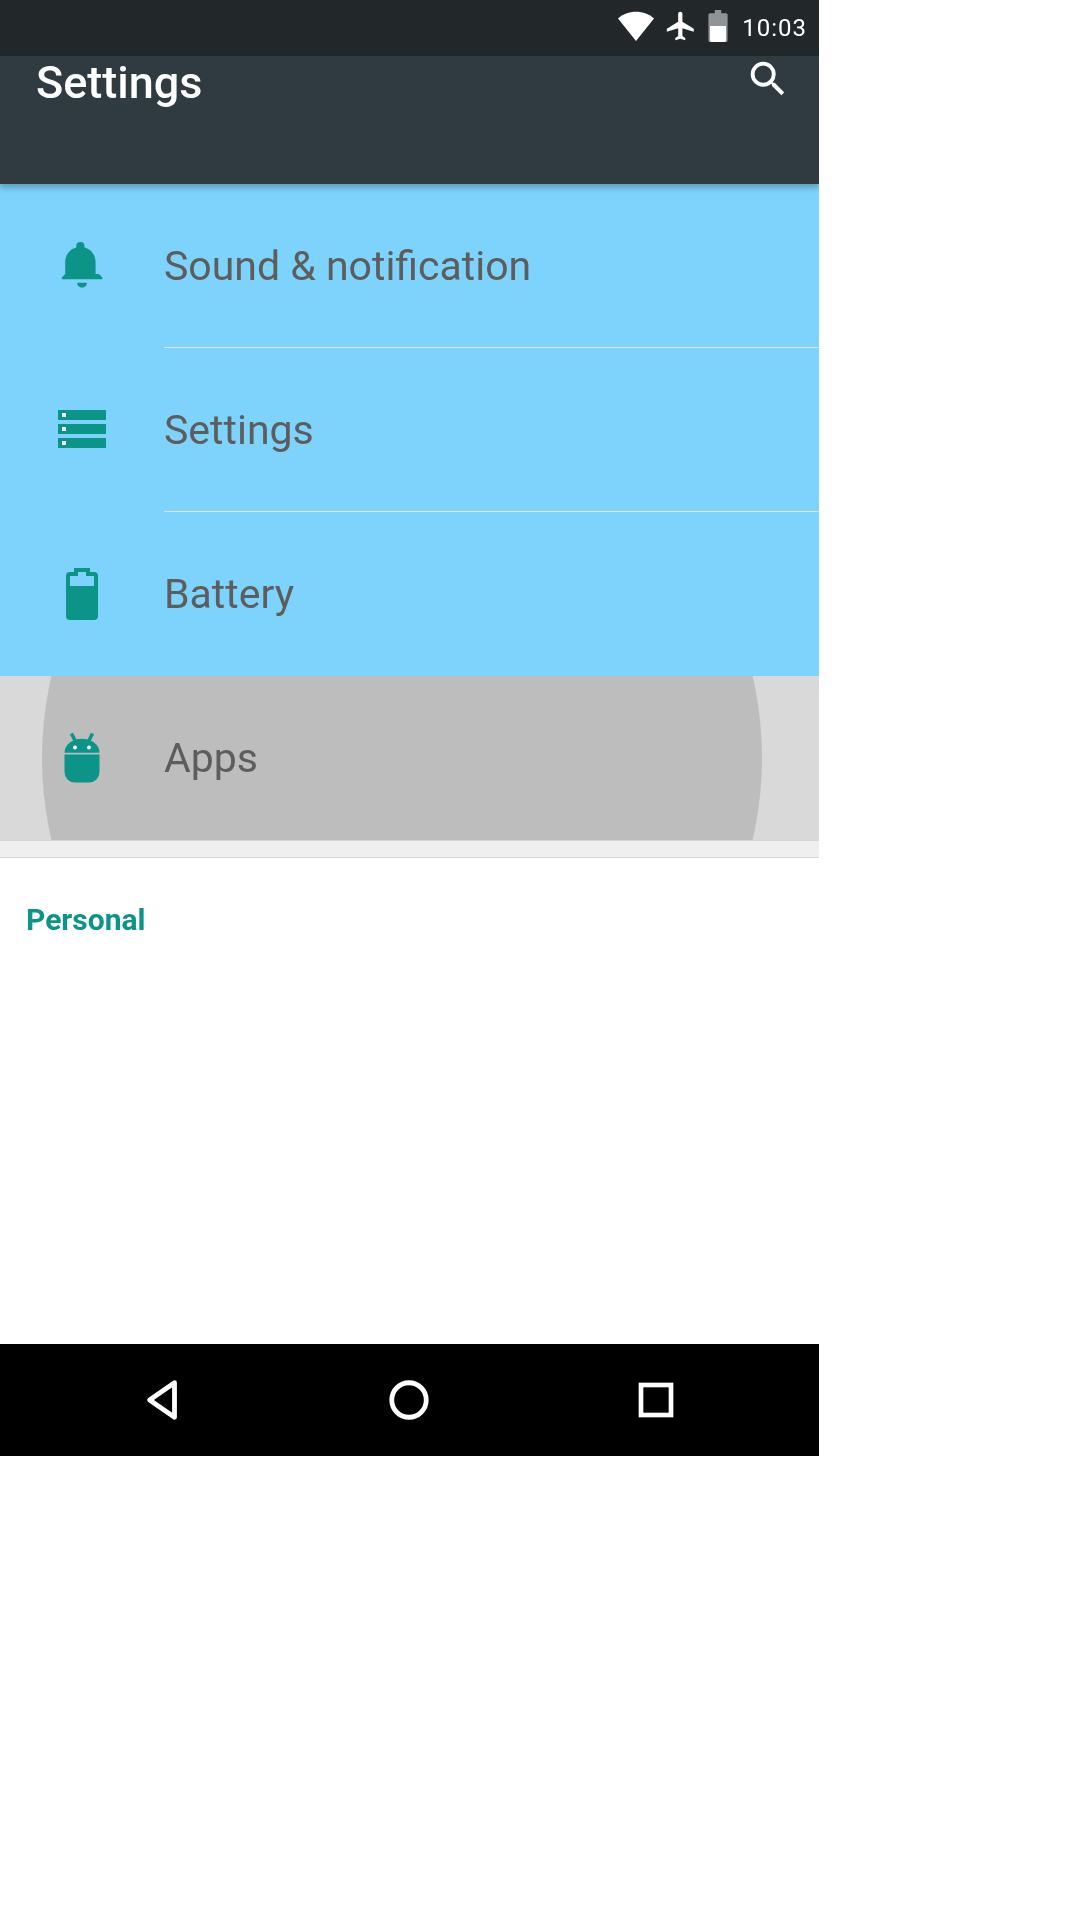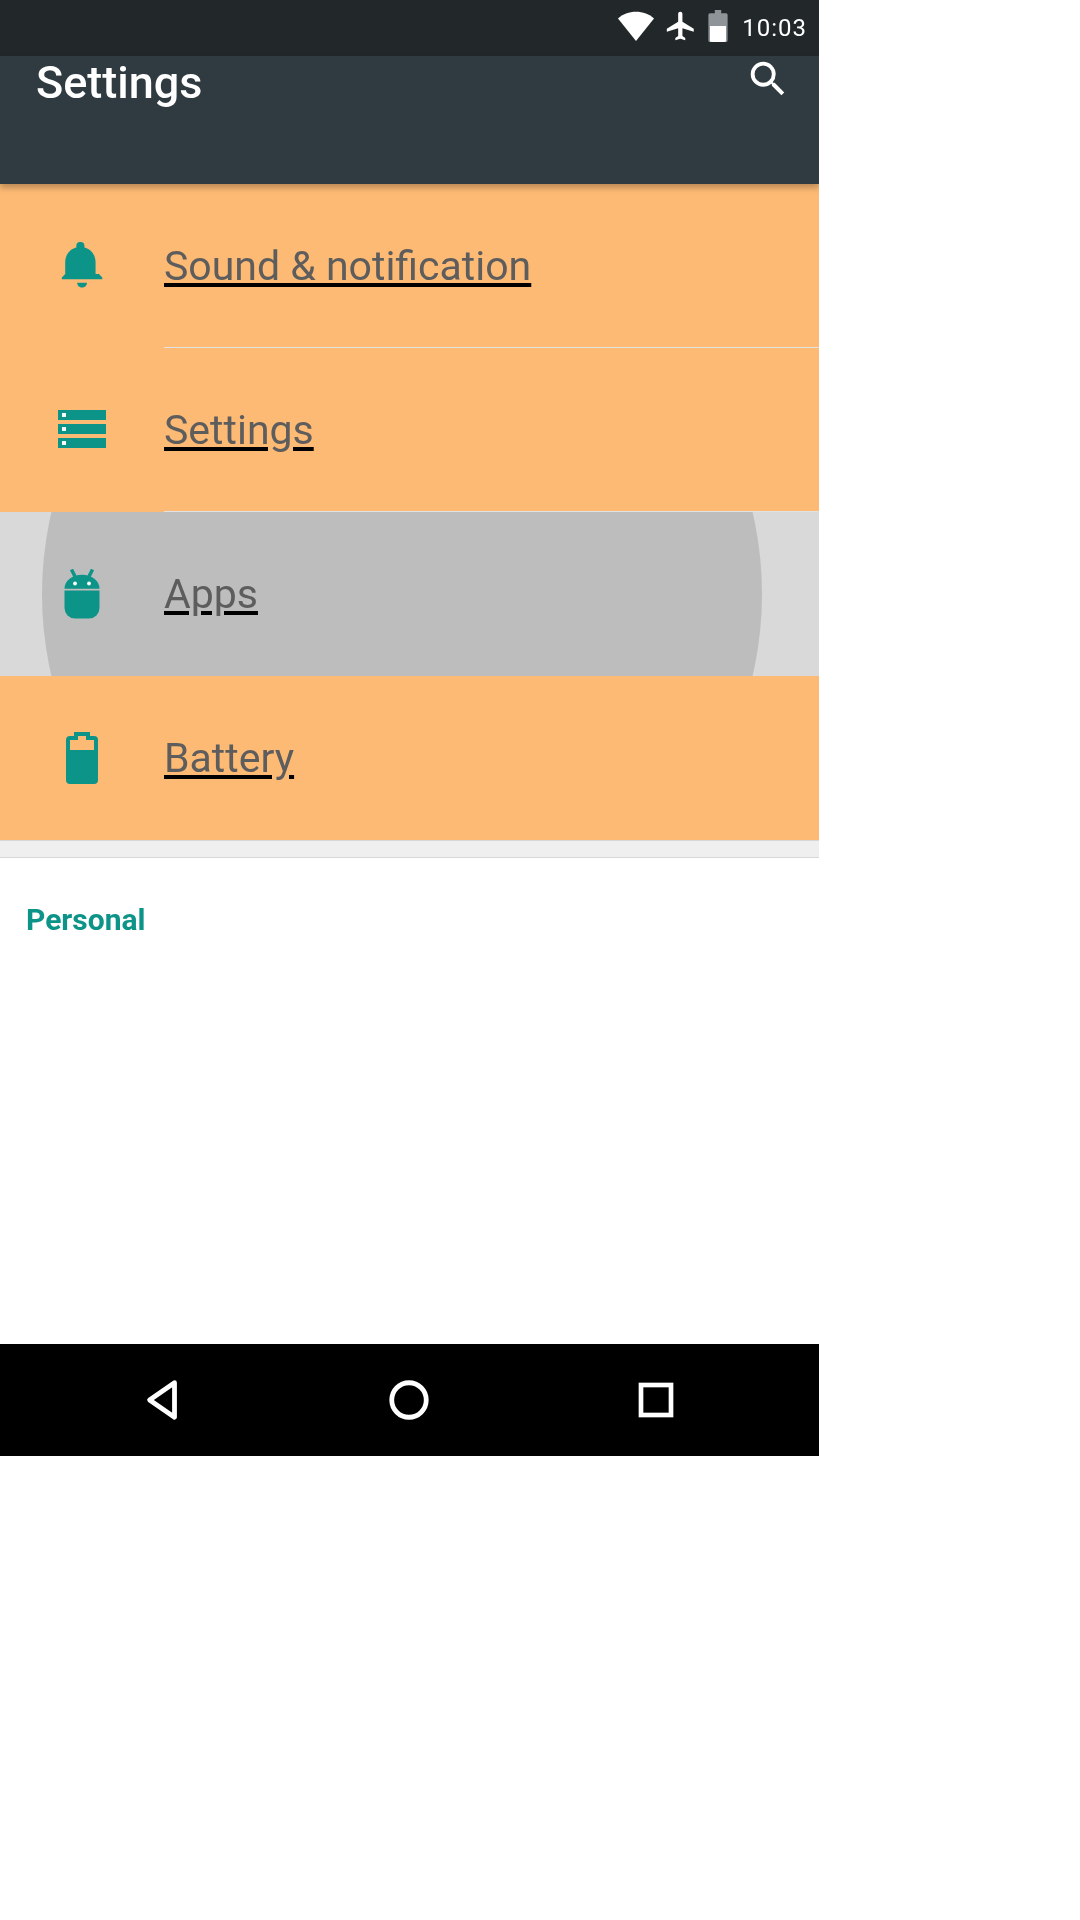--- a/index.html
+++ b/index.html
@@ -38,22 +38,21 @@
     z-index: 2;
   }
   .app-bar .title {
     font-size: 45px;
     font-weight: 500;
   }
   .app-bar .search-btn svg { fill: #ffffff; }
 
   
   .settings-list {
-    background: #fdba74;
-    text-decoration: underline;
+    background: #7dd3fc;
   }
   .list-item {
     height: 164px;
     display: flex;
     align-items: center;
     position: relative;
   }
   .list-item .icon-slot {
     width: 164px;
     display: flex;
@@ -179,47 +178,47 @@
             <rect x="2" y="1.5" width="2" height="2" fill="#ffffff"></rect>
             <rect x="2" y="8.5" width="2" height="2" fill="#ffffff"></rect>
             <rect x="2" y="15.5" width="2" height="2" fill="#ffffff"></rect>
           </g>
         </svg>
     </span>
     <span class="label">Settings</span>
     <div class="divider"></div>
   </div>
 
+  <div class="list-item no-divider">
+    <span class="icon-slot">
+      <svg width="34" height="52" viewBox="0 0 16 26">
+          <path class="teal" d="M1 9h14v15a1 1 0 0 1-1 1H2a1 1 0 0 1-1-1z"></path>
+          <path fill="none" stroke="#0d9488" stroke-width="2" d="M2 3h3V1h6v2h3a1 1 0 0 1 1 1v20a1 1 0 0 1-1 1H2a1 1 0 0 1-1-1V4a1 1 0 0 1 1-1z"></path>
+        </svg>
+    </span>
+    <span class="label">Battery</span>
+
+  </div>
+
   <div class="list-item highlight no-divider">
     <span class="icon-slot">
       <svg width="42" height="50" viewBox="0 0 24 28">
         <g class="teal">
           <line x1="6" y1="0" x2="8" y2="4" stroke="#0d9488" stroke-width="2"></line>
           <line x1="18" y1="0" x2="16" y2="4" stroke="#0d9488" stroke-width="2"></line>
           <path d="M12 3a10 8 0 0 0-10 8h20a10 8 0 0 0-10-8z"></path>
           <circle cx="8" cy="8" r="1.1" fill="#ffffff"></circle>
           <circle cx="16" cy="8" r="1.1" fill="#ffffff"></circle>
           <path d="M2 12h20v10a6 6 0 0 1-6 6H8a6 6 0 0 1-6-6z"></path>
         </g>
       </svg>
     </span>
     <span class="label">Apps</span>
   </div>
 
-  <div class="list-item no-divider">
-    <span class="icon-slot">
-      <svg width="34" height="52" viewBox="0 0 16 26">
-          <path class="teal" d="M1 9h14v15a1 1 0 0 1-1 1H2a1 1 0 0 1-1-1z"></path>
-          <path fill="none" stroke="#0d9488" stroke-width="2" d="M2 3h3V1h6v2h3a1 1 0 0 1 1 1v20a1 1 0 0 1-1 1H2a1 1 0 0 1-1-1V4a1 1 0 0 1 1-1z"></path>
-        </svg>
-    </span>
-    <span class="label">Battery</span>
-
-  </div>
-
 
 
 </div>
 
 <div class="section-gap"></div>
 
 <div class="section-header">Personal</div>
 
 <div class="nav-bar">
   <span class="nav-btn">

